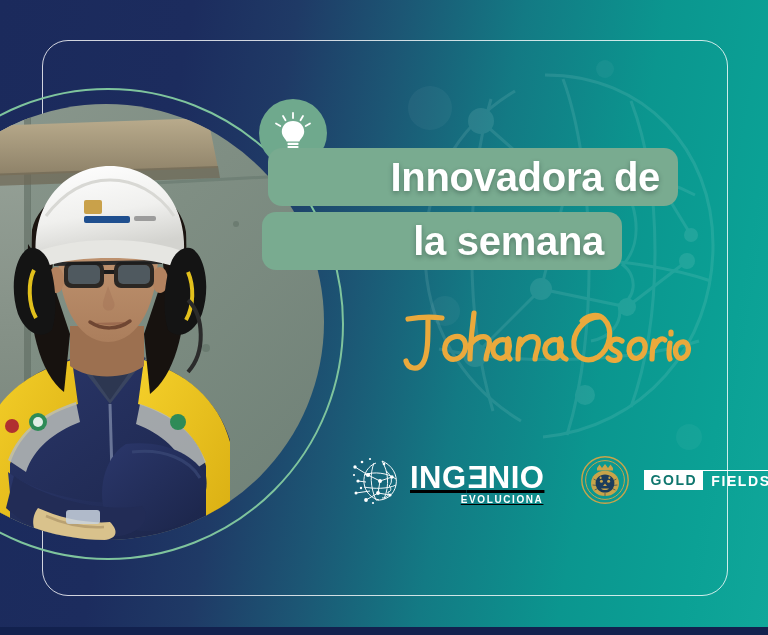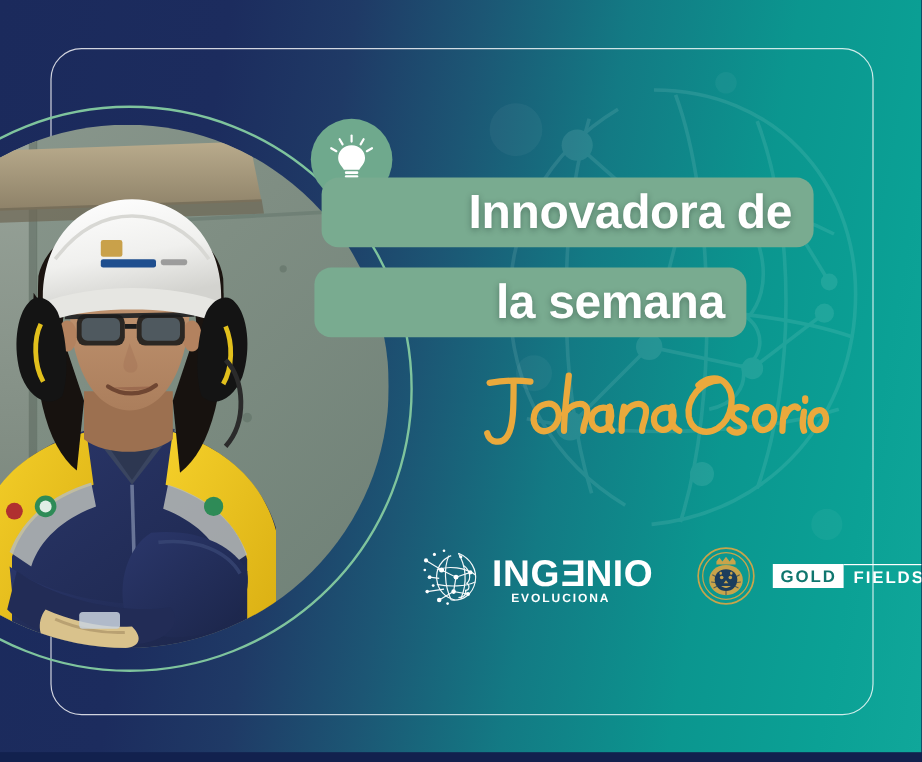--- a/index.html
+++ b/index.html
@@ -61,21 +61,21 @@
 
   
   .banner{
     position:absolute;
     background:#79ab90;
     border-radius:14px;
     display:flex;align-items:center;
     box-sizing:border-box;
   }
   .banner-1{left:268px;top:148px;width:410px;height:58px;justify-content:flex-end;padding-right:18px;}
-  .banner-2{left:262px;top:212px;width:360px;height:58px;justify-content:flex-end;padding-right:18px;margin-top:11px;}
+  .banner-2{left:262px;top:212px;width:360px;height:58px;justify-content:flex-end;padding-right:18px;}
   .banner span{
     color:#ffffff;
     font-size:40px;
     font-weight:bold;
     letter-spacing:-.3px;
     line-height:1;
     white-space:nowrap;
     text-shadow:0 2px 5px rgba(20,45,40,.38);
   }
 
@@ -91,21 +91,21 @@
     color:#e8a83c;font-size:37px;font-style:italic;opacity:0;
   }
 
   
   .logos{
     position:absolute;left:352px;top:455px;
     display:flex;align-items:center;
   }
   .logo-ingenio{display:flex;align-items:flex-end;}
   .ingenio-mark{width:52px;height:50px;display:block;}
-  .ingenio-text{margin-left:6px;display:flex;flex-direction:column;align-items:flex-start;}
+  .ingenio-text{margin-left:6px;display:flex;flex-direction:column;align-items:flex-end;text-decoration:underline;}
   .ingenio-word{
     color:#ffffff;font-size:31px;font-weight:bold;letter-spacing:.5px;line-height:.95;
     display:flex;align-items:baseline;
   }
   .rev-e{display:inline-block;transform:scaleX(-1);}
   .ingenio-sub{
     color:#ffffff;font-size:10px;font-weight:bold;letter-spacing:1.6px;
     margin-top:2px;margin-right:1px;margin-left:16px;
   }
 

